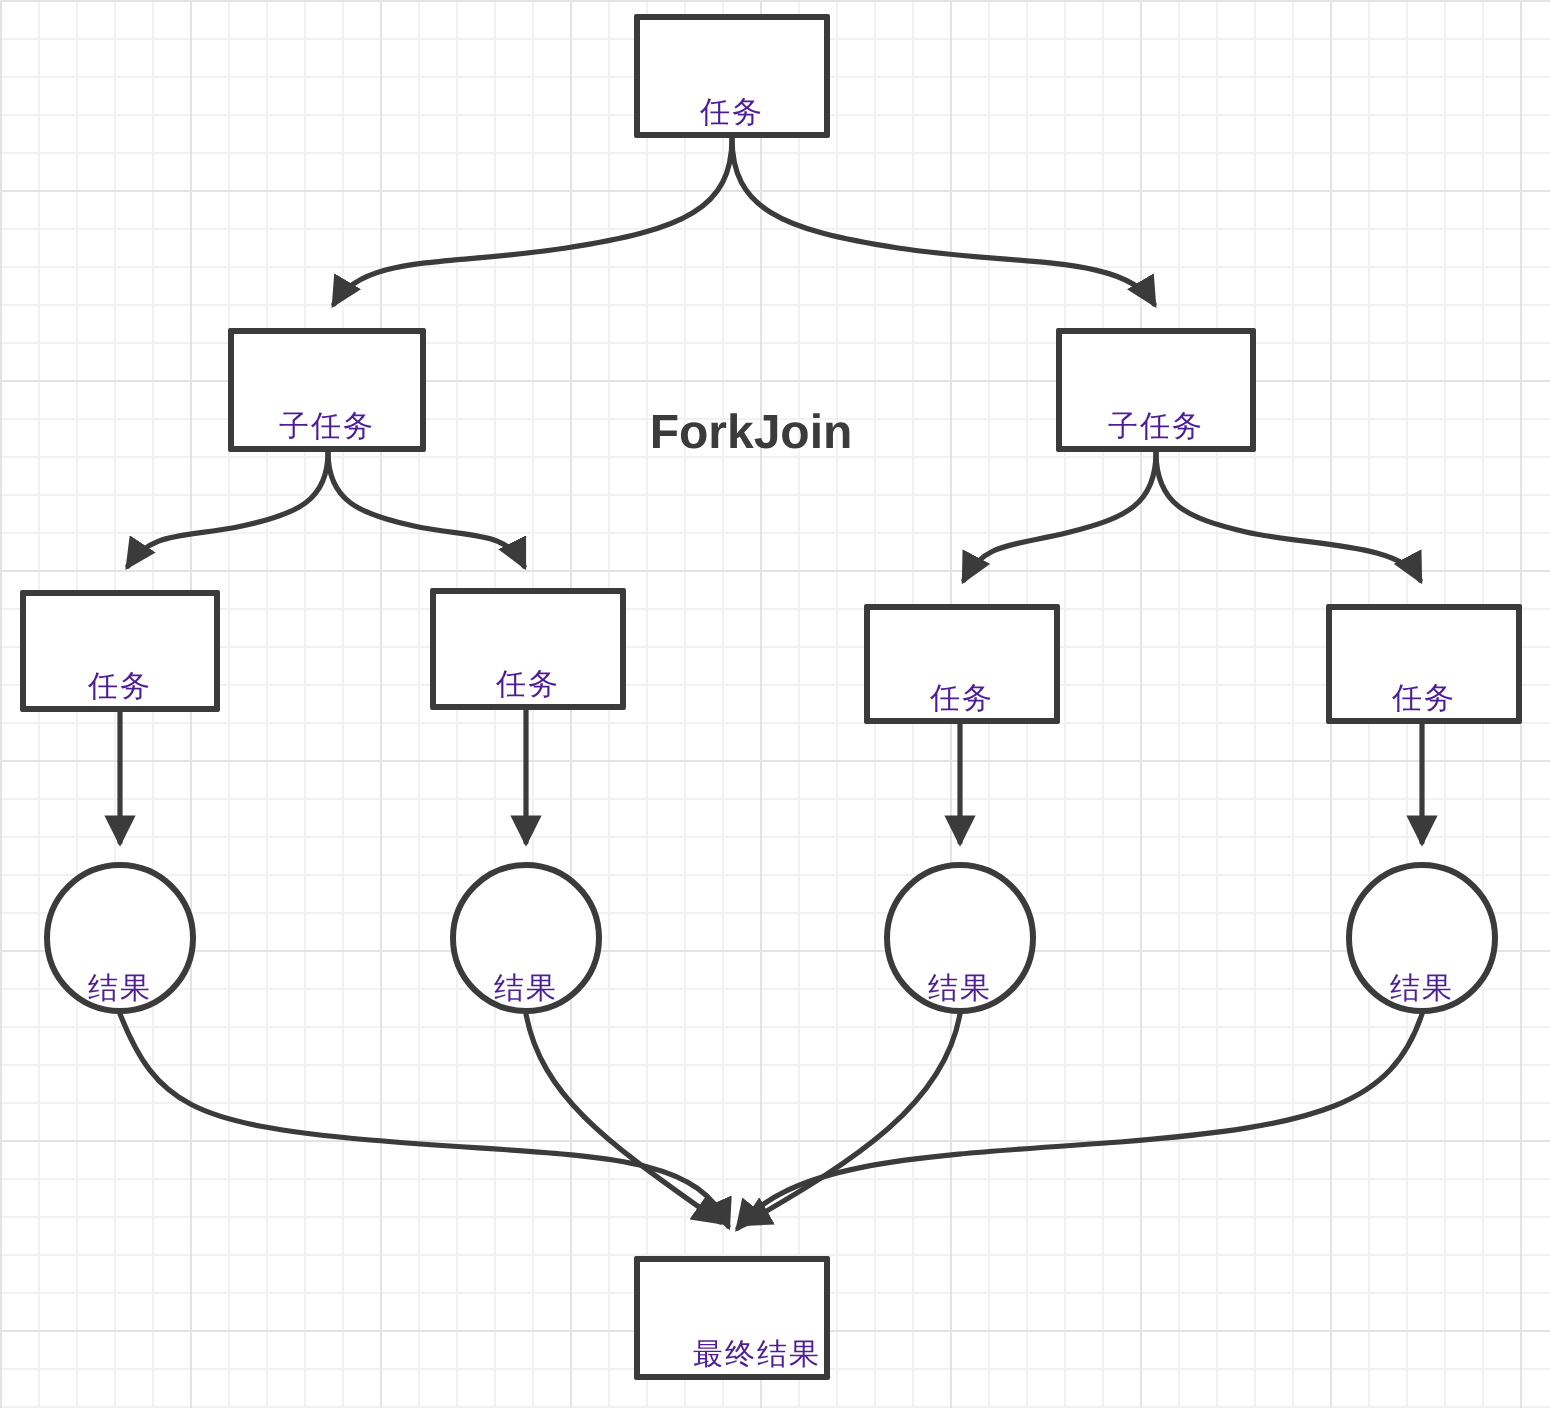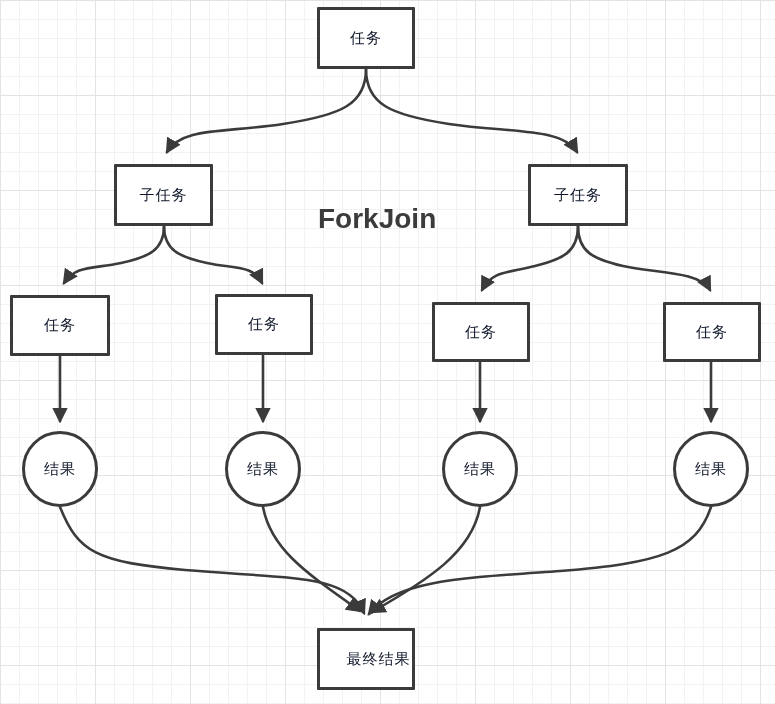--- a/index.html
+++ b/index.html
@@ -26,35 +26,35 @@
     width: 775px;
     height: 704px;
     pointer-events: none;
   }
   .node {
     position: absolute;
     box-sizing: border-box;
     background: #ffffff;
     border: 3px solid #3b3b3b;
     display: flex;
-    align-items: center;
+    align-items: flex-end;
     justify-content: center;
-    color: #0f172a;
+    color: #4c1d95;
     font-size: 15px;
     letter-spacing: 1px;
   }
   .node.rect { border-radius: 1px; }
   .node.circle { border-radius: 50%; }
   .title {
     position: absolute;
     left: 318px;
     top: 203px;
     width: 115px;
     text-align: center;
-    font-size: 28px;
+    font-size: 24px;
     font-weight: bold;
     color: #3b3b3b;
   }
   .watermark {
     position: absolute;
     left: 558px;
     top: 677px;
     width: 215px;
     font-size: 15px;
     color: #e7e7e7;

